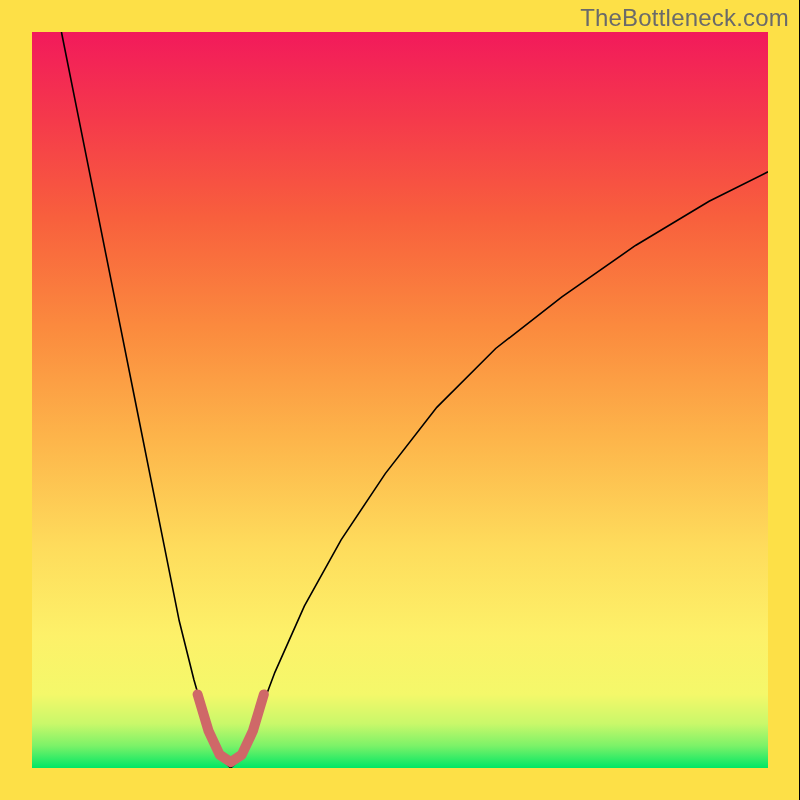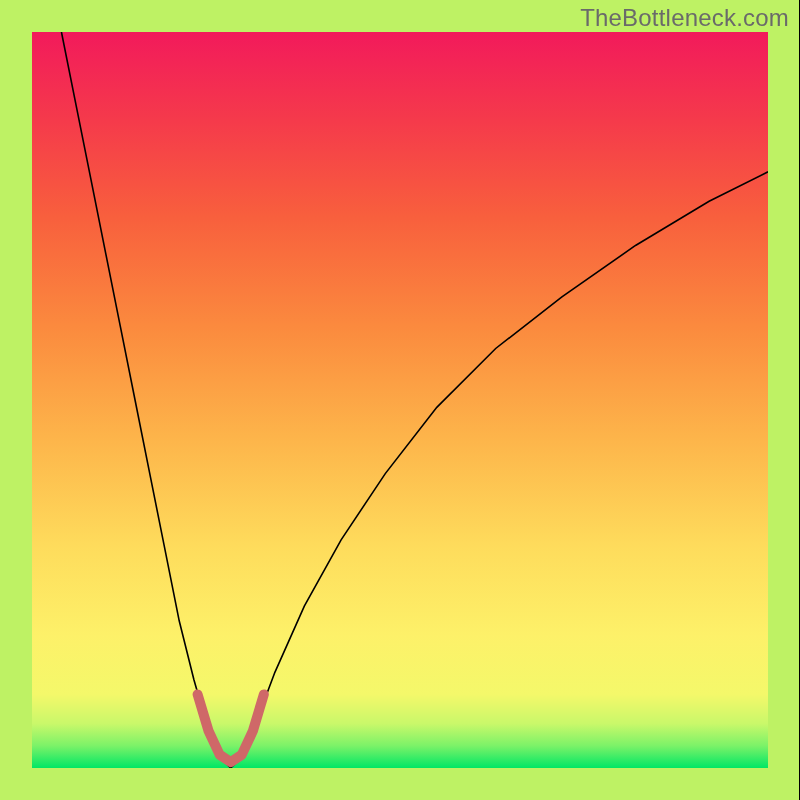--- a/index.html
+++ b/index.html
@@ -10,21 +10,21 @@
     background: #000;
     font-family: Arial, Helvetica, sans-serif;
     overflow: hidden;
   }
   .frame {
     position: absolute;
     top: 0;
     left: 0;
     width: 799px;
     height: 800px;
-    background: #bef264;
+    background: #fde047;
   }
   .plot {
     position: absolute;
     top: 32px;
     left: 32px;
     width: 736px;
     height: 736px;
   }
   .watermark {
     position: absolute;

